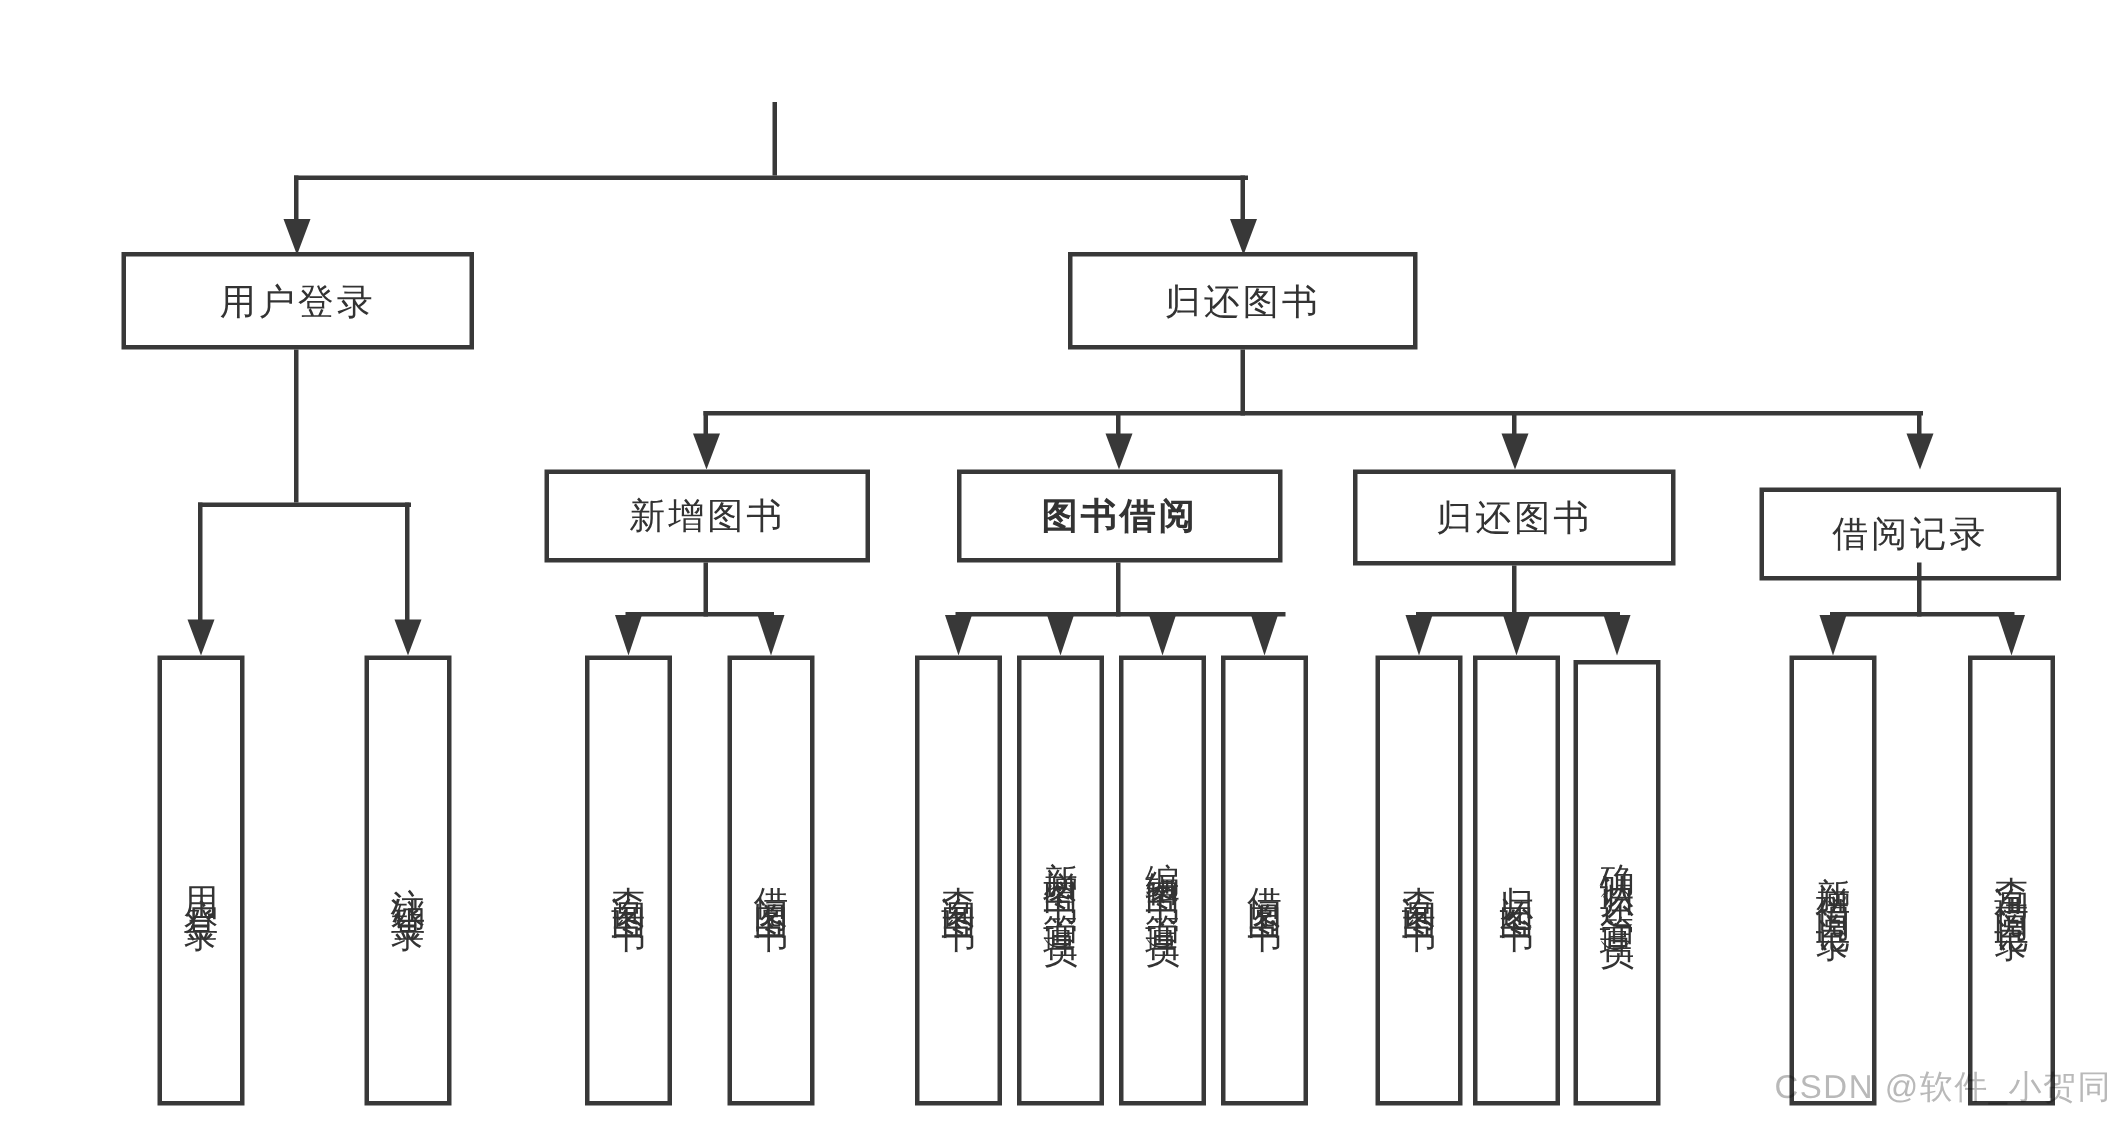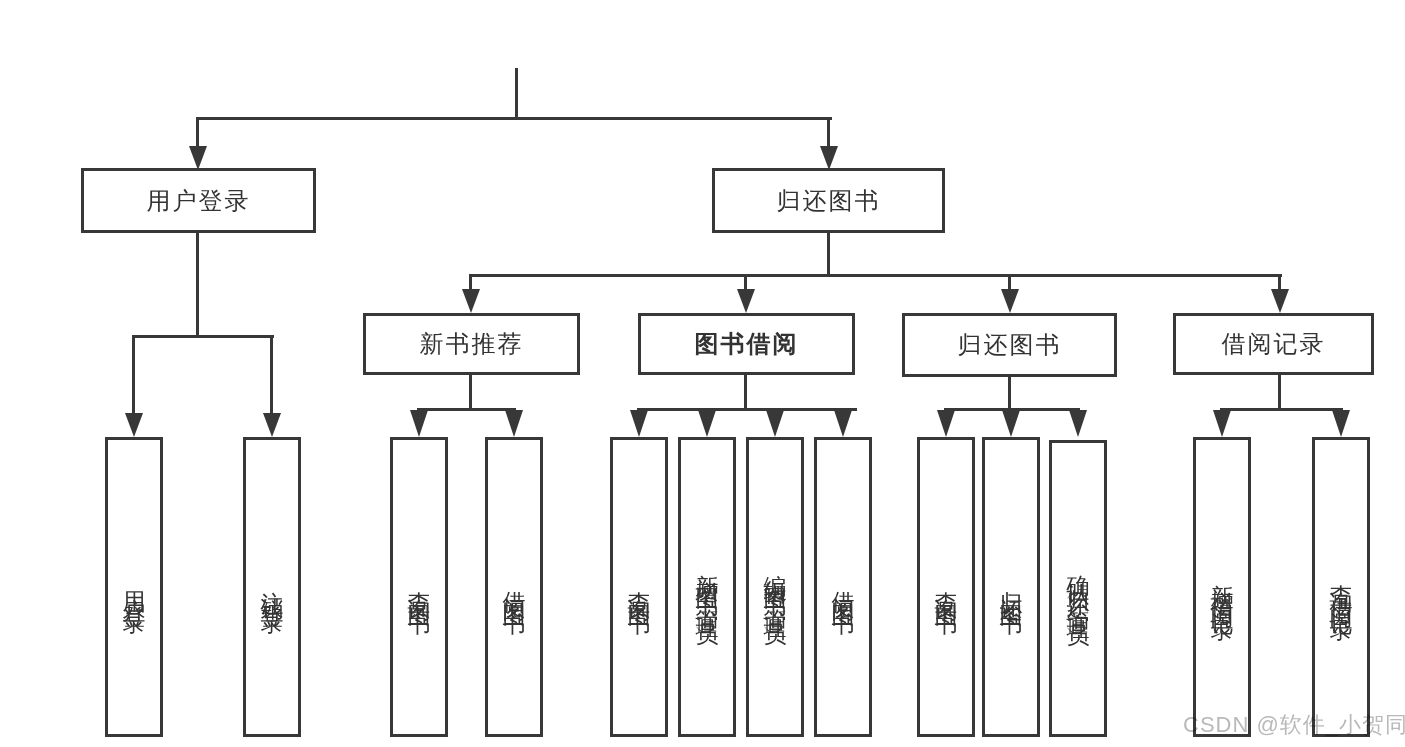--- a/index.html
+++ b/index.html
@@ -58,24 +58,24 @@
   <div class="hline" style="left:469px;top:274px;width:813px;"></div>
   <div class="vline" style="left:469px;top:274px;height:18px;"></div>
   <div class="arrow" style="left:462px;top:289px;"></div>
   <div class="vline" style="left:744px;top:274px;height:18px;"></div>
   <div class="arrow" style="left:737px;top:289px;"></div>
   <div class="vline" style="left:1008px;top:274px;height:18px;"></div>
   <div class="arrow" style="left:1001px;top:289px;"></div>
   <div class="vline" style="left:1278px;top:274px;height:18px;"></div>
   <div class="arrow" style="left:1271px;top:289px;"></div>
 
-  <div class="box" style="left:363px;top:313px;width:217px;height:62px;">新书推荐</div>
+  <div class="box" style="left:363px;top:313px;width:217px;height:62px;">新增图书</div>
   <div class="box" style="left:638px;top:313px;width:217px;height:62px;font-weight:bold;">图书借阅</div>
   <div class="box" style="left:902px;top:313px;width:215px;height:64px;">归还图书</div>
-  <div class="box" style="left:1173px;top:313px;width:201px;height:62px;">借阅记录</div>
+  <div class="box" style="left:1173px;top:325px;width:201px;height:62px;">借阅记录</div>
 
   <div class="vline" style="left:469px;top:375px;height:36px;"></div>
   <div class="hline" style="left:417px;top:408px;width:99px;"></div>
   <div class="arrow leaf" style="left:410px;top:410px;"></div>
   <div class="arrow leaf" style="left:505px;top:410px;"></div>
 
   <div class="vline" style="left:744px;top:375px;height:36px;"></div>
   <div class="hline" style="left:637px;top:408px;width:220px;"></div>
   <div class="arrow leaf" style="left:630px;top:410px;"></div>
   <div class="arrow leaf" style="left:698px;top:410px;"></div>

